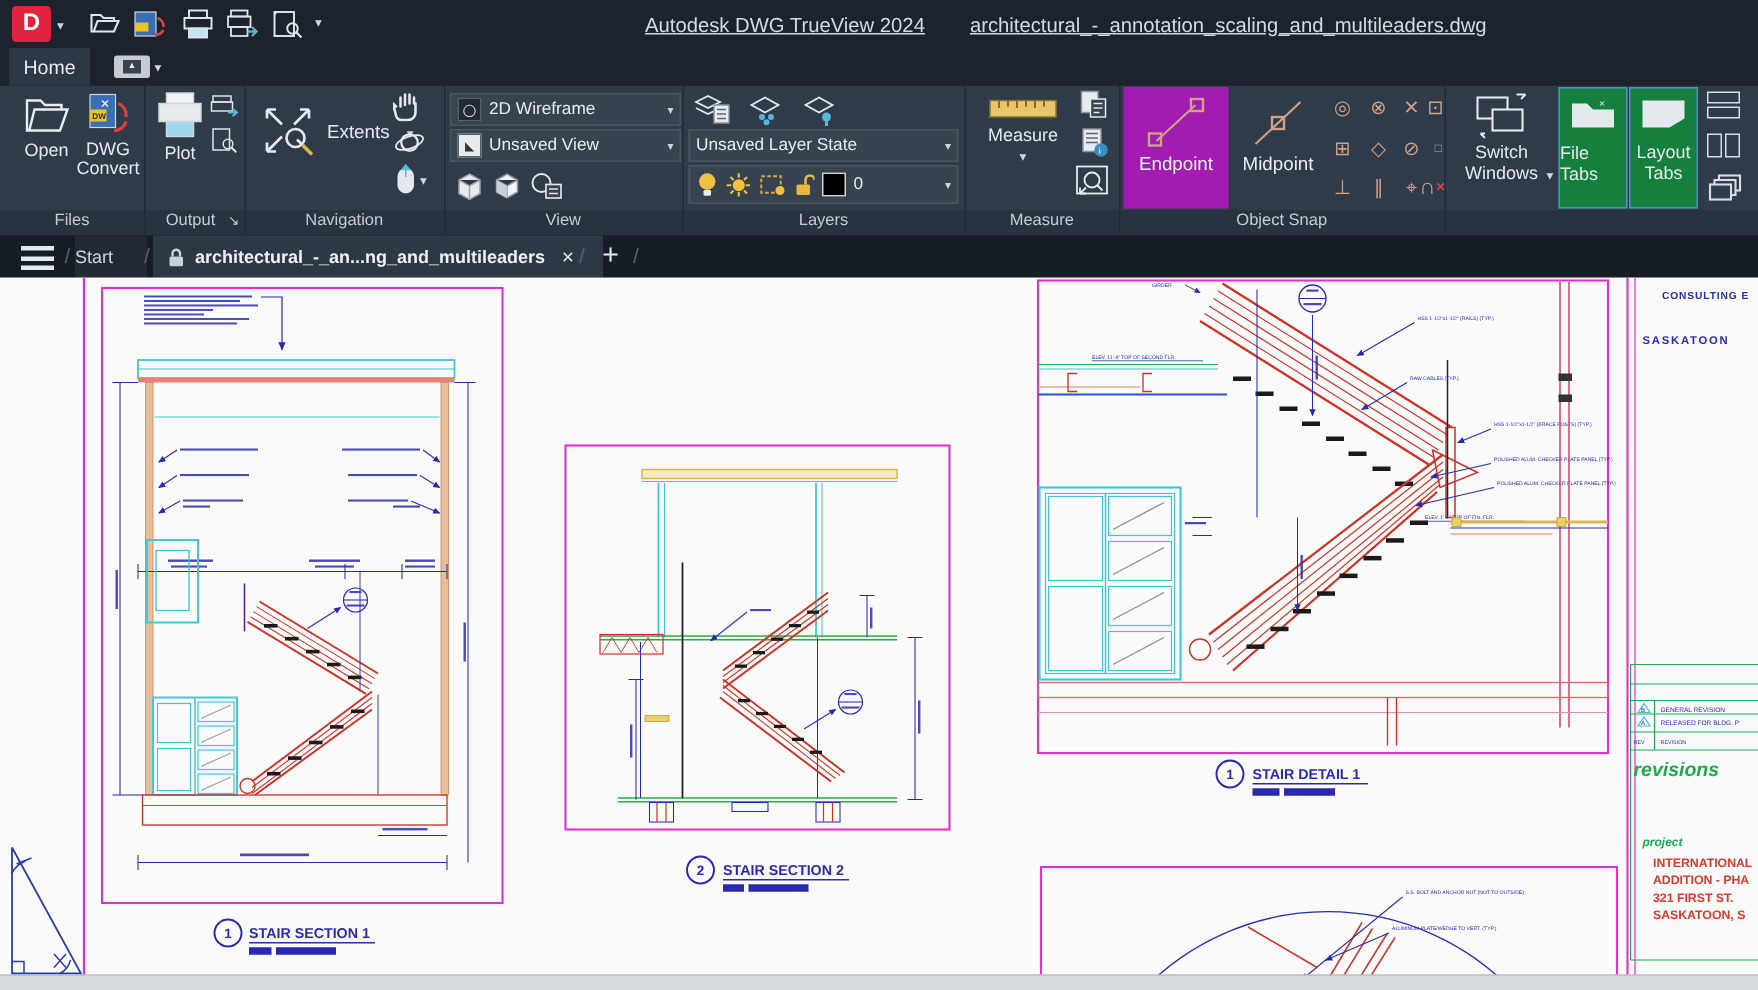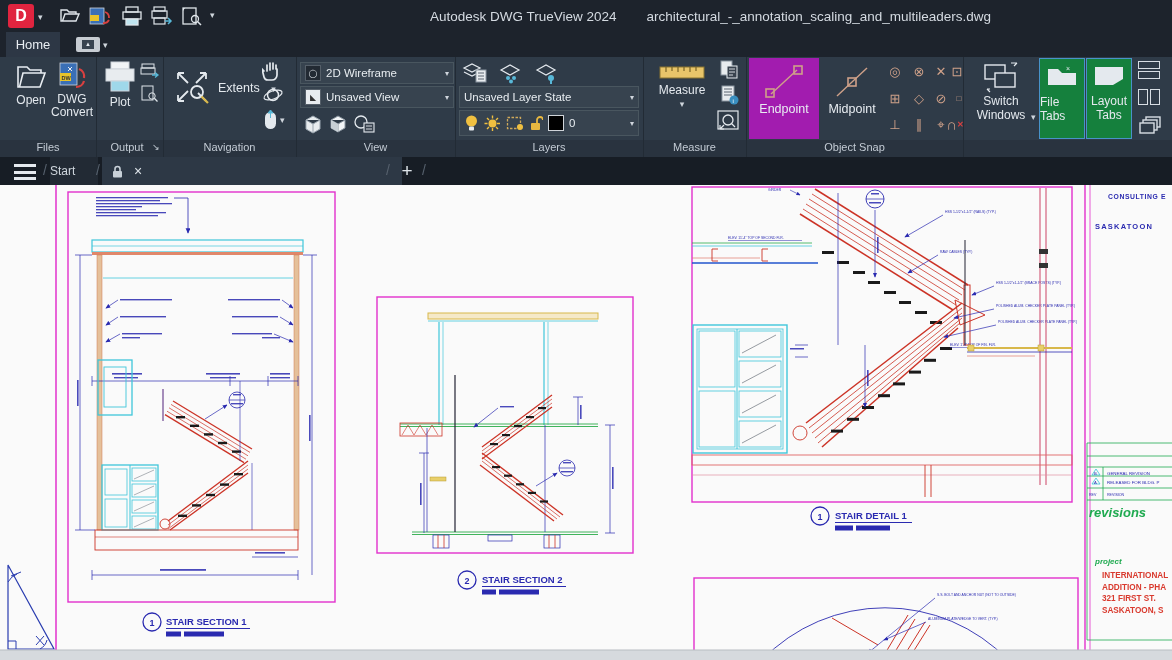--- a/index.html
+++ b/index.html
@@ -6,21 +6,21 @@
   body{width:1172px;height:660px;position:relative;overflow:hidden;
        font-family:"Liberation Sans",sans-serif;-webkit-font-smoothing:antialiased;}
   .abs{position:absolute;}
   
   #titlebar{left:0;top:0;width:1172px;height:32px;background:#1d232c;color:#d8dee5;}
   #logo{left:8px;top:4px;width:26px;height:24px;background:#e0243f;border-radius:3px;
         color:#fff;font-weight:bold;font-size:16px;text-align:center;line-height:24px;}
   .qa-icon{top:6px;width:24px;height:20px;color:#dfe5ea;text-align:center;}
   .caret{color:#cfd5dc;font-size:9px;}
   #tb-titles{left:430px;top:0;height:32px;display:flex;align-items:center;gap:30px;
-             font-size:13.5px;color:#d4dae1;white-space:nowrap;}
+             font-size:13.5px;color:#d4dae1;white-space:nowrap;text-decoration:underline;}
   
   #tabrow{left:0;top:32px;width:1172px;height:25px;background:#1d232c;}
   #home-tab{left:6px;top:0;width:54px;height:25px;background:#2d3745;color:#e8edf2;
             font-size:13px;text-align:center;line-height:25px;}
   #collapse-btn{left:76px;top:5px;width:24px;height:15px;background:#c7ccd2;border-radius:2px;
                 display:flex;align-items:center;justify-content:center;}
   #collapse-btn .inner{width:12px;height:9px;background:#39434f;color:#e8edf2;font-size:6px;
                 line-height:9px;text-align:center;}
   #collapse-caret{left:103px;top:8px;font-size:9px;color:#cfd5dc;}
   
@@ -384,20 +384,21 @@
     <div style="width:22px;height:3px;background:#e4e9ee;"></div>
   </div>
   <span class="abs slash" style="left:43px;">/</span>
   <div class="abs" id="start-tab">Start</div>
   <span class="abs slash" style="left:96px;">/</span>
   <div class="abs" id="doc-tab">
     <svg width="11" height="13" viewBox="0 0 11 13">
         <rect x="1" y="6" width="9" height="6.5" rx="1" fill="#c8d0d8"></rect>
         <path d="M3 6 V4 a2.5 2.5 0 0 1 5 0 V6" fill="none" stroke="#c8d0d8" stroke-width="1.6"></path>
       </svg>
+    <span>architectural_-_an...ng_and_multileaders</span>
     <span style="margin-left:4px;color:#dfe5ea;font-weight:normal;font-size:14px;">×</span>
   </div>
   <span class="abs slash" style="left:386px;">/</span>
   <div class="abs" id="plus-btn">+</div>
   <span class="abs slash" style="left:422px;">/</span>
 </div>
 
 <div class="abs" id="canvas">
 <svg width="1172" height="475" viewBox="0 0 1172 475">
   <defs>

